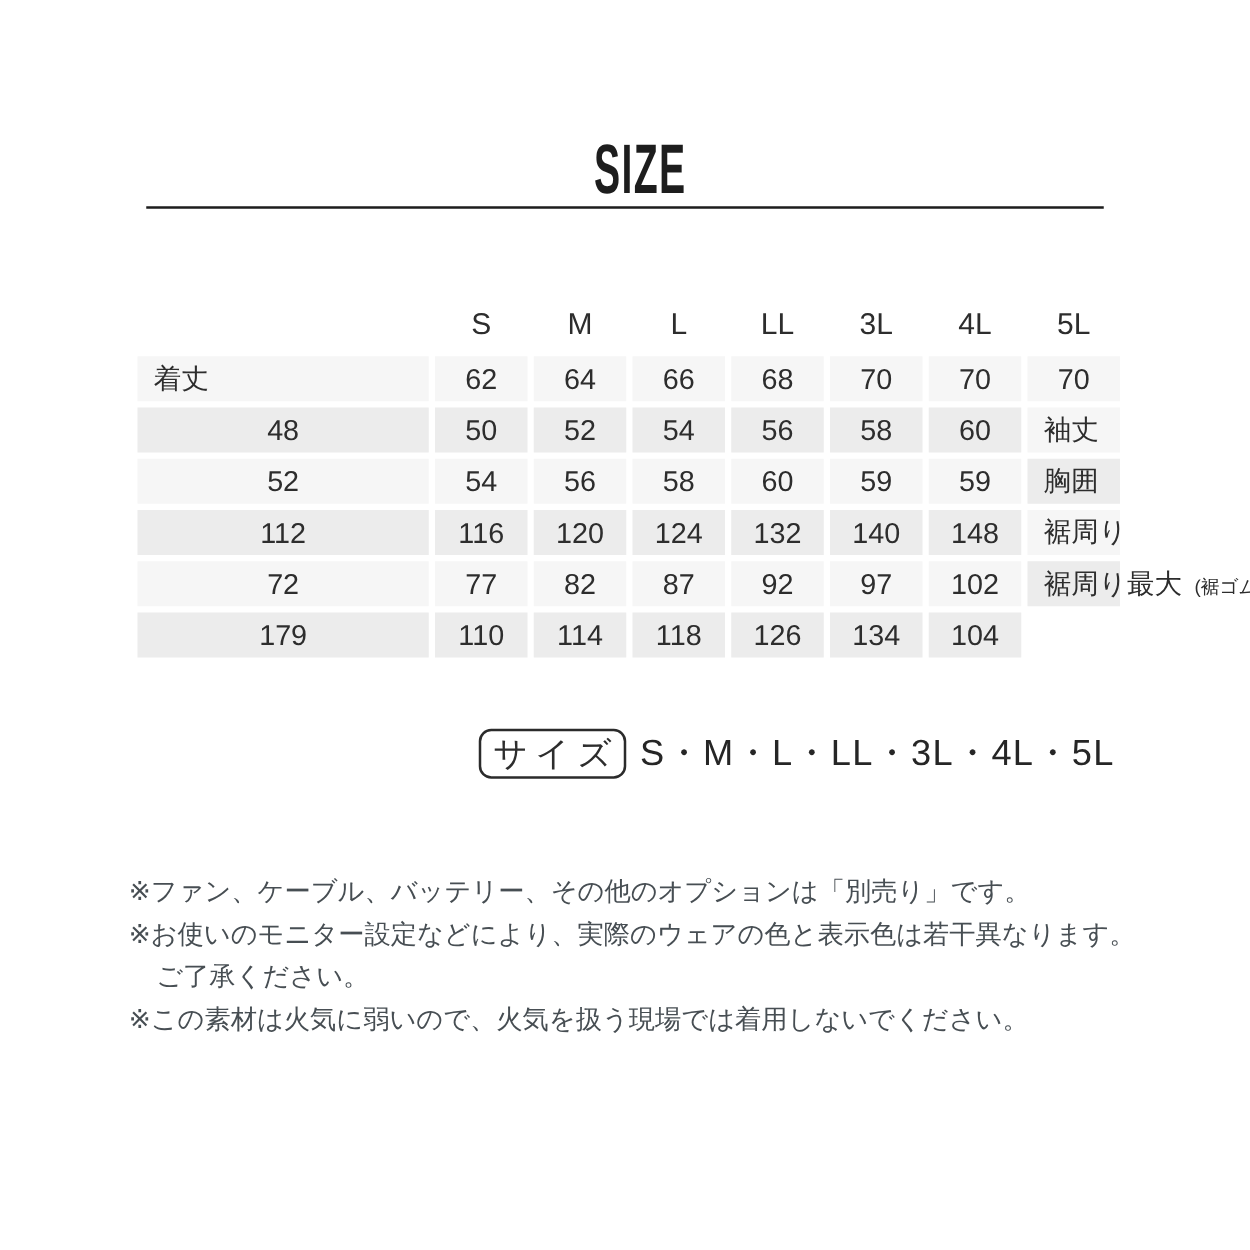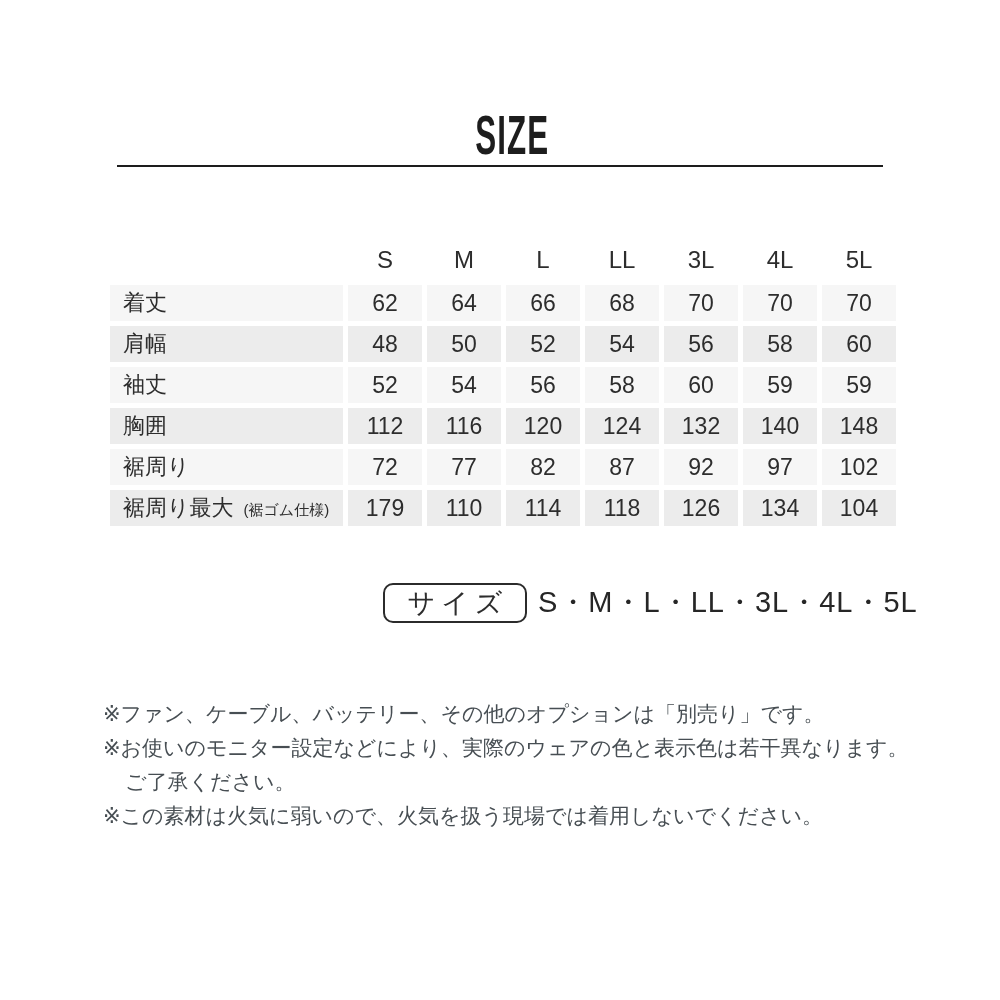--- a/index.html
+++ b/index.html
@@ -72,21 +72,21 @@
     margin-left:10px;
   }
   .light{background:var(--row-light);text-align:center;}
   .dark{background:var(--row-dark);}
   
   .lineup{
     position:absolute;left:383px;top:583px;
     display:flex;align-items:center;
   }
   .lineup-box{
-    width:144px;height:40px;
+    width:118px;height:40px;
     border:2px solid var(--box-border);
     border-radius:10px;
     display:flex;align-items:center;justify-content:center;
     font-size:27px;
     letter-spacing:6px;
     padding-left:6px; 
     color:var(--table-text);
   }
   .lineup-list{
     margin-left:11px;
@@ -128,23 +128,20 @@
       <div class="rowlabel light">
         <span>着丈</span>
       </div>
       <div class="cell light">62</div>
       <div class="cell light">64</div>
       <div class="cell light">66</div>
       <div class="cell light">68</div>
       <div class="cell light">70</div>
       <div class="cell light">70</div>
       <div class="cell light">70</div>
-      <div class="rowlabel dark">
-        <span>肩幅</span>
-      </div>
       <div class="cell dark">48</div>
       <div class="cell dark">50</div>
       <div class="cell dark">52</div>
       <div class="cell dark">54</div>
       <div class="cell dark">56</div>
       <div class="cell dark">58</div>
       <div class="cell dark">60</div>
       <div class="rowlabel light">
         <span>袖丈</span>
       </div>

